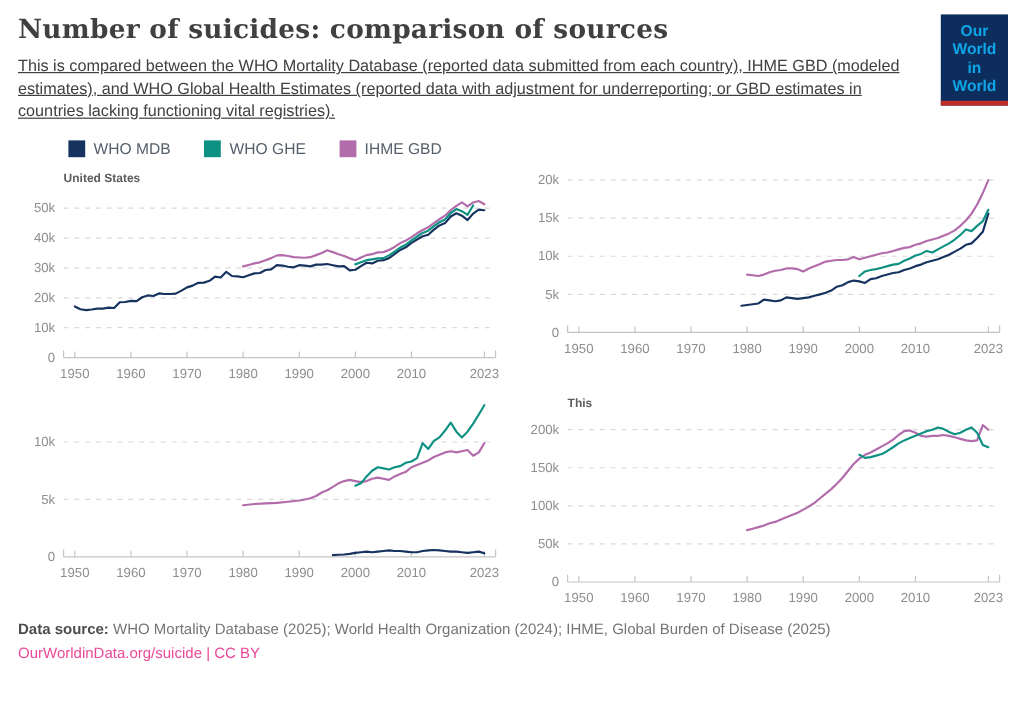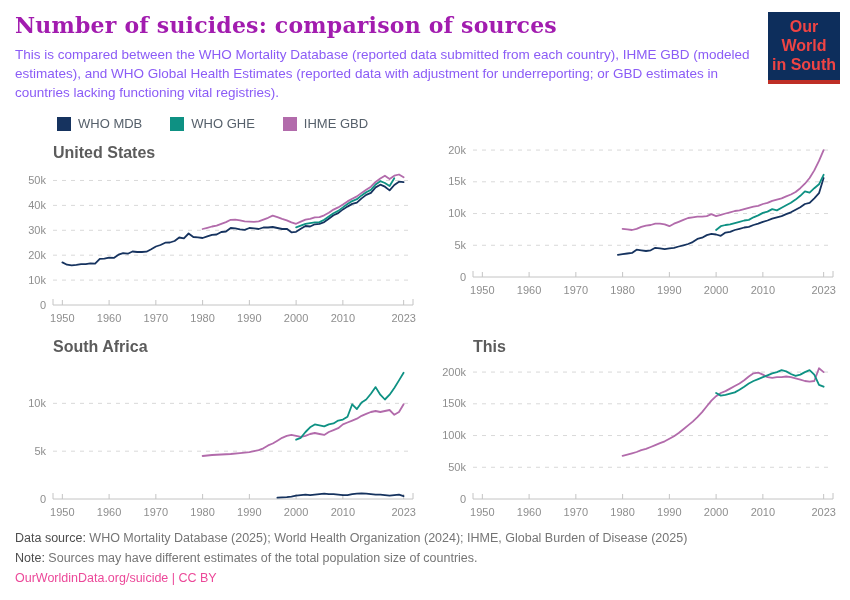--- a/index.html
+++ b/index.html
@@ -4,61 +4,61 @@
 <style>
   html,body{margin:0;padding:0;background:#fff;}
   body{
     width:850px;height:600px;position:relative;overflow:hidden;
     font-family:"Liberation Sans",sans-serif;color:#333;
     -webkit-font-smoothing:antialiased;
   }
   .page{padding:10px 15px 0 15px;position:relative;}
   .title{
     font-family:"DejaVu Serif","Liberation Serif",serif;
-    font-size:22px;font-weight:700;color:#a21caf;
+    font-size:22px;font-weight:700;color:#404040;
     margin:2px 0 0 0;letter-spacing:.2px;
   }
   .subtitle{
-    font-size:13.5px;line-height:1.42;color:#8b5cf6;
-    width:742px;margin:7px 0 0 0;
+    font-size:13.5px;line-height:1.42;color:#404040;
+    width:742px;margin:7px 0 0 0;text-decoration:underline;
   }
   .logo{
-    position:absolute;top:12px;right:10px;width:72px;
-    text-align:center;font-weight:700;font-size:16px;line-height:1.18;
-    color:#ef4444;padding:6px 4px 5px 4px;box-sizing:border-box;
+    position:absolute;top:12px;right:10px;width:56px;
+    text-align:center;font-weight:700;font-size:13px;line-height:1.18;
+    color:#0ea5e9;padding:6px 4px 5px 4px;box-sizing:border-box;
   }
   .legend{display:flex;align-items:center;gap:28px;margin:14px 0 0 0;padding-left:42px;}
   .legend-item{display:flex;align-items:center;gap:7px;}
   .legend-swatch{width:14px;height:14px;display:inline-block;}
   .legend-label{font-size:13px;color:#56606b;}
   .charts{
     display:grid;grid-template-columns:415px 415px;column-gap:5px;
     margin-top:4px;
   }
   .chart-cell{}
   .chart-title{
-    font-size:16px;font-weight:700;color:#5c5c5c;
+    font-size:10px;font-weight:700;color:#5c5c5c;
     margin:9px 0 1px 38px;
   }
   .plot svg{display:block;}
   .tick-text{font-size:11px;fill:#8e8e8e;font-family:"Liberation Sans",sans-serif;}
   .footer{margin:6px 0 0 0;font-size:12.5px;line-height:1.58;color:#757575;}
-  .flabel{font-weight:400;color:#4d4d4d;}
+  .flabel{font-weight:700;color:#4d4d4d;}
   .fline3{color:#ec4899;}
 </style>
 </head>
 <body>
 
 <div class="page">
 
   <h1 class="title">Number of suicides: comparison of sources</h1>
 
   <div class="logo" style="background: rgb(13, 46, 92); border-bottom: 4px solid rgb(190, 46, 38);">
     <div>Our World</div>
-    <div>in South</div>
+    <div>in World</div>
   </div>
 
   <p class="subtitle">This is compared between the WHO Mortality Database (reported data submitted from each country), IHME GBD (modeled estimates), and WHO Global Health Estimates (reported data with adjustment for underreporting; or GBD estimates in countries lacking functioning vital registries).</p>
 
   <div class="legend">
     <div class="legend-item">
       <span class="legend-swatch" style="background: rgb(22, 51, 95);"></span>
       <span class="legend-label">WHO MDB</span>
     </div>
     <div class="legend-item">
@@ -143,21 +143,20 @@
             <text x="327.87012987012986" y="159" text-anchor="middle" class="tick-text">2010</text>
             <line x1="388.64935064935065" x2="388.64935064935065" y1="142" y2="137" stroke="#C4C4C4" stroke-width="1"></line>
             <text x="388.64935064935065" y="159" text-anchor="middle" class="tick-text">2023</text>
             <polyline points="187.6,93.8 192.3,94.4 197.0,95.0 201.6,93.8 206.3,91.9 211.0,90.6 215.7,90.0 220.3,88.7 225.0,88.7 229.7,89.3 234.4,91.2 239.0,88.7 243.7,86.8 248.4,84.9 253.1,83.0 257.7,82.3 262.4,81.7 267.1,81.7 271.8,81.1 276.4,79.2 281.1,81.1 285.8,79.8 290.5,78.5 295.1,77.3 299.8,76.0 304.5,75.4 309.2,74.1 313.8,72.8 318.5,71.6 323.2,70.9 327.9,69.0 332.5,67.8 337.2,65.8 341.9,64.6 346.6,63.3 351.2,61.4 355.9,59.5 360.6,57.0 365.3,53.2 369.9,48.7 374.6,43.0 379.3,35.4 384.0,25.9 388.6,15.1" fill="none" stroke="#B26BAB" stroke-width="1.8" stroke-linejoin="round" stroke-linecap="round"></polyline>
             <polyline points="182.9,119.8 187.6,119.2 192.3,118.5 197.0,117.9 201.6,114.7 206.3,115.3 211.0,116.0 215.7,115.3 220.3,112.8 225.0,113.4 229.7,114.1 234.4,113.4 239.0,112.8 243.7,111.5 248.4,110.3 253.1,109.0 257.7,107.1 262.4,103.9 267.1,102.7 271.8,100.1 276.4,98.8 281.1,99.5 285.8,100.8 290.5,97.6 295.1,96.9 299.8,95.0 304.5,93.8 309.2,92.5 313.8,91.9 318.5,90.0 323.2,88.7 327.9,86.8 332.5,85.5 337.2,83.6 341.9,82.3 346.6,81.1 351.2,79.2 355.9,77.3 360.6,74.7 365.3,72.2 369.9,69.0 374.6,67.8 379.3,63.3 384.0,58.2 388.6,43.0" fill="none" stroke="#16335F" stroke-width="1.8" stroke-linejoin="round" stroke-linecap="round"></polyline>
             <polyline points="281.1,95.0 285.8,91.2 290.5,90.0 295.1,89.3 299.8,88.1 304.5,86.8 309.2,85.5 313.8,84.9 318.5,82.3 323.2,80.4 327.9,77.9 332.5,76.6 337.2,74.1 341.9,75.4 346.6,72.8 351.2,70.3 355.9,67.8 360.6,64.6 365.3,60.8 369.9,56.3 374.6,57.6 379.3,53.2 384.0,49.3 388.6,39.8" fill="none" stroke="#0E9183" stroke-width="1.8" stroke-linejoin="round" stroke-linecap="round"></polyline>
           </svg>
         </div>
     </div>
     <div class="chart-cell">
-      <div class="chart-title">South Africa</div>
       <div class="plot">
           <svg width="404" height="166" viewBox="0 0 404 166">
             <text x="31" y="145.5" text-anchor="end" class="tick-text">0</text>
             <line x1="38" x2="398" y1="94.17391304347825" y2="94.17391304347825" stroke="#D9D9D9" stroke-width="1" stroke-dasharray="4 5"></line>
             <text x="31" y="97.67391304347825" text-anchor="end" class="tick-text">5k</text>
             <line x1="38" x2="398" y1="46.347826086956516" y2="46.347826086956516" stroke="#D9D9D9" stroke-width="1" stroke-dasharray="4 5"></line>
             <text x="31" y="49.847826086956516" text-anchor="end" class="tick-text">10k</text>
             <line x1="38" x2="398" y1="142" y2="142" stroke="#C4C4C4" stroke-width="1"></line>
             <line x1="38" x2="38" y1="142" y2="136" stroke="#C4C4C4" stroke-width="1"></line>
             <line x1="398" x2="398" y1="142" y2="136" stroke="#C4C4C4" stroke-width="1"></line>
@@ -217,17 +216,16 @@
             <text x="388.64935064935065" y="159" text-anchor="middle" class="tick-text">2023</text>
             <polyline points="187.6,98.8 192.3,97.6 197.0,96.3 201.6,95.0 206.3,93.1 211.0,91.9 215.7,90.0 220.3,88.1 225.0,86.2 229.7,84.3 234.4,81.7 239.0,79.2 243.7,76.0 248.4,72.2 253.1,68.4 257.7,64.6 262.4,60.1 267.1,55.1 271.8,49.3 276.4,43.6 281.1,39.2 285.8,36.0 290.5,34.1 295.1,31.6 299.8,29.0 304.5,26.5 309.2,23.3 313.8,19.5 318.5,16.3 323.2,15.7 327.9,17.6 332.5,20.2 337.2,20.8 341.9,20.2 346.6,20.2 351.2,19.5 355.9,20.2 360.6,21.4 365.3,22.7 369.9,24.0 374.6,24.6 379.3,24.0 384.0,11.3 388.6,15.1" fill="none" stroke="#B26BAB" stroke-width="1.8" stroke-linejoin="round" stroke-linecap="round"></polyline>
             <polyline points="281.1,36.0 285.8,38.6 290.5,37.9 295.1,36.7 299.8,35.4 304.5,32.8 309.2,29.7 313.8,26.5 318.5,24.0 323.2,22.1 327.9,20.2 332.5,18.3 337.2,16.3 341.9,15.1 346.6,13.2 351.2,14.4 355.9,17.0 360.6,18.9 365.3,17.6 369.9,15.1 374.6,13.2 379.3,17.6 384.0,27.8 388.6,29.7" fill="none" stroke="#0E9183" stroke-width="1.8" stroke-linejoin="round" stroke-linecap="round"></polyline>
           </svg>
         </div>
     </div>
   </div>
 
   <div class="footer">
     <div><span class="flabel">Data source:</span><span> WHO Mortality Database (2025); World Health Organization (2024); IHME, Global Burden of Disease (2025)</span></div>
-    <div><span class="flabel">Note:</span><span> Sources may have different estimates of the total population size of countries.</span></div>
     <div class="fline3">OurWorldinData.org/suicide | CC BY</div>
   </div>
 
 </div>
 
 </body></html>

